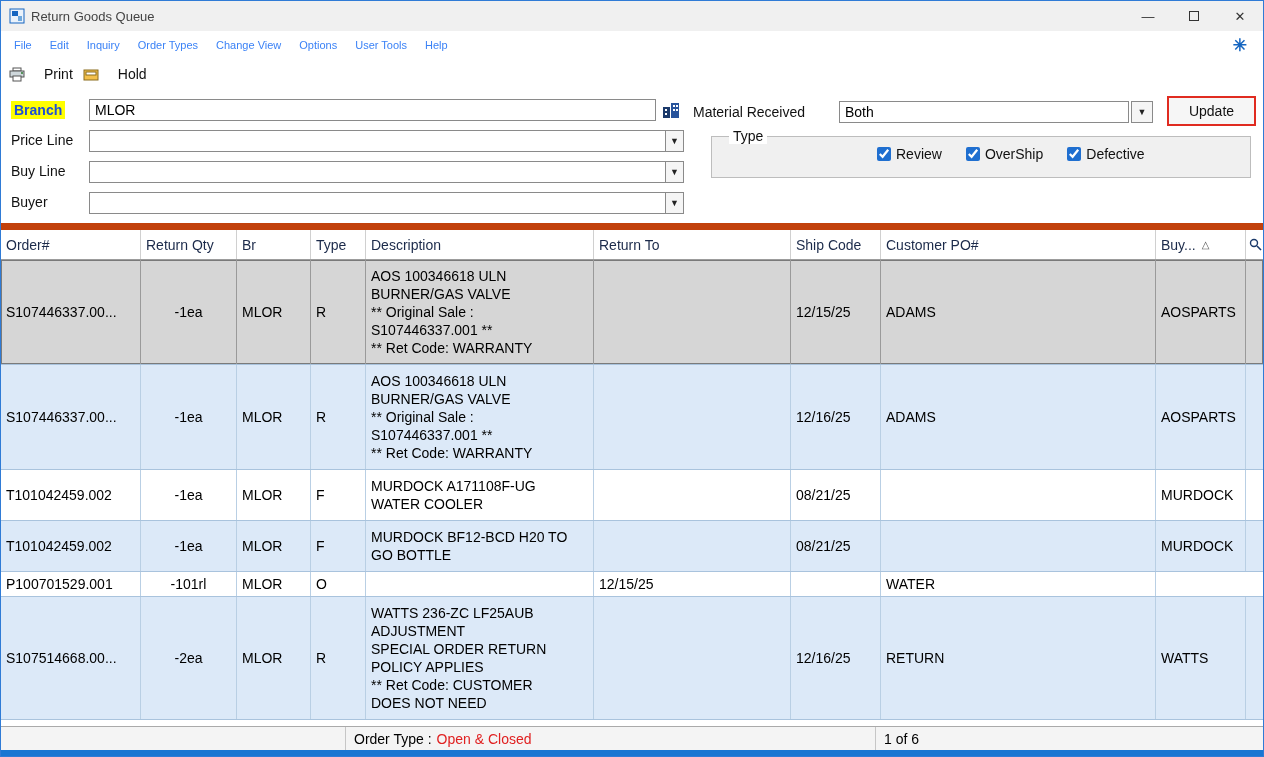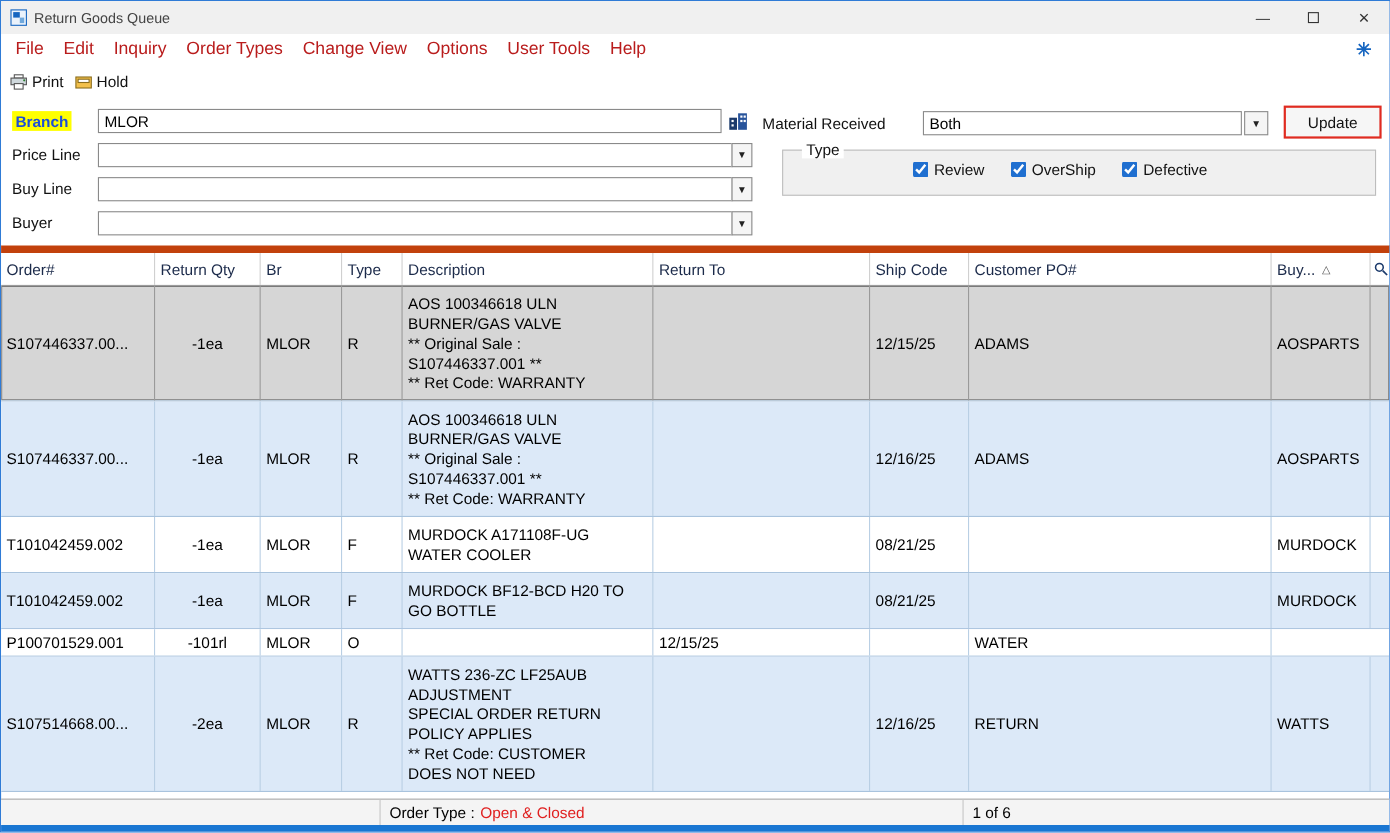--- a/index.html
+++ b/index.html
@@ -14,27 +14,27 @@
   .titlebar .app-icon { width: 16px; height: 16px; margin: 0 6px 0 8px; }
   .titlebar .title { font-size: 13px; color: #444; }
   .win-controls { margin-left: auto; display: flex; height: 100%; }
   .win-btn { width: 46px; height: 100%; display: flex; align-items: center; justify-content: center;
              color: #333; font-size: 13px; cursor: default; }
   .max-glyph { width: 10px; height: 10px; border: 1px solid #333; display: inline-block; }
 
   
   .menubar { height: 28px; background: #fff; display: flex; align-items: center; padding: 0 4px;
              flex: 0 0 auto; }
-  .menu-item { padding: 4px 9px; color: #b91c1c; font-size: 16px; cursor: default; }
+  .menu-item { padding: 4px 9px; color: #3b82f6; font-size: 11px; cursor: default; }
   .snowflake { margin-left: auto; margin-right: 12px; color: #1565c0; font-size: 17px; font-weight: bold; }
 
   
   .toolbar { height: 30px; background: #fff; display: flex; align-items: center; padding: 0 8px;
              flex: 0 0 auto; }
-  .tool-btn { display: flex; align-items: center; gap: 4px; margin-right: 10px; cursor: default; }
+  .tool-btn { display: flex; align-items: center; gap: 19px; margin-right: 10px; cursor: default; }
   .tool-btn span { font-size: 14px; color: #111; }
 
   
   .filters { height: 134px; position: relative; background: #fff; flex: 0 0 auto; }
   .flabel { position: absolute; font-size: 14px; color: #111; }
   .finput { position: absolute; height: 22px; border: 1px solid #8a8a8a; font-size: 14px;
             padding: 0 5px; font-family: "Liberation Sans", sans-serif; background: #fff; }
   .drop-btn { position: absolute; width: 19px; height: 22px; border: 1px solid #8a8a8a;
               background: #f5f5f5; display: flex; align-items: center; justify-content: center;
               font-size: 9px; color: #222; cursor: default; }
@@ -54,21 +54,21 @@
   .lbl-matrec { left: 692px; top: 15px; }
   .inp-matrec { left: 838px; top: 12px; width: 290px; }
   .dd-matrec { left: 1130px; top: 12px; width: 22px; }
   .update-btn { position: absolute; left: 1166px; top: 7px; width: 89px; height: 30px;
                 border: 2px solid #e02b20; background: #f6f6f6; font-size: 14px; color: #111;
                 font-family: "Liberation Sans", sans-serif; cursor: default; }
   .type-group { position: absolute; left: 710px; top: 47px; width: 540px; height: 42px;
                 background: #f0f0f0; border: 1px solid #bdbdbd; }
   .type-label { position: absolute; left: 728px; top: 39px; background: #fff; padding: 0 4px;
                 font-size: 14px; color: #111; }
-  .checkbox-row { position: absolute; left: 829px; top: 57px; display: flex; gap: 24px; }
+  .checkbox-row { position: absolute; left: 876px; top: 57px; display: flex; gap: 24px; }
   .checkbox-item { display: flex; align-items: center; gap: 5px; font-size: 14px; color: #111; cursor: default; }
   .checkbox-item input { width: 14px; height: 14px; accent-color: #1f6fd0; }
 
   
   .grid { flex: 1 1 auto; display: flex; flex-direction: column; overflow: hidden;
           border-top: 7px solid #c2410c; }
   .thead, .trow { display: grid;
     grid-template-columns: 140px 96px 74px 55px 228px 197px 90px 275px 90px 19px; }
   .thead { height: 30px; background: #fff; border-bottom: 1px solid #9c9c9c; flex: 0 0 auto; }
   .hcell { display: flex; align-items: center; padding: 0 5px; font-size: 14px; color: #1b2a4a;

